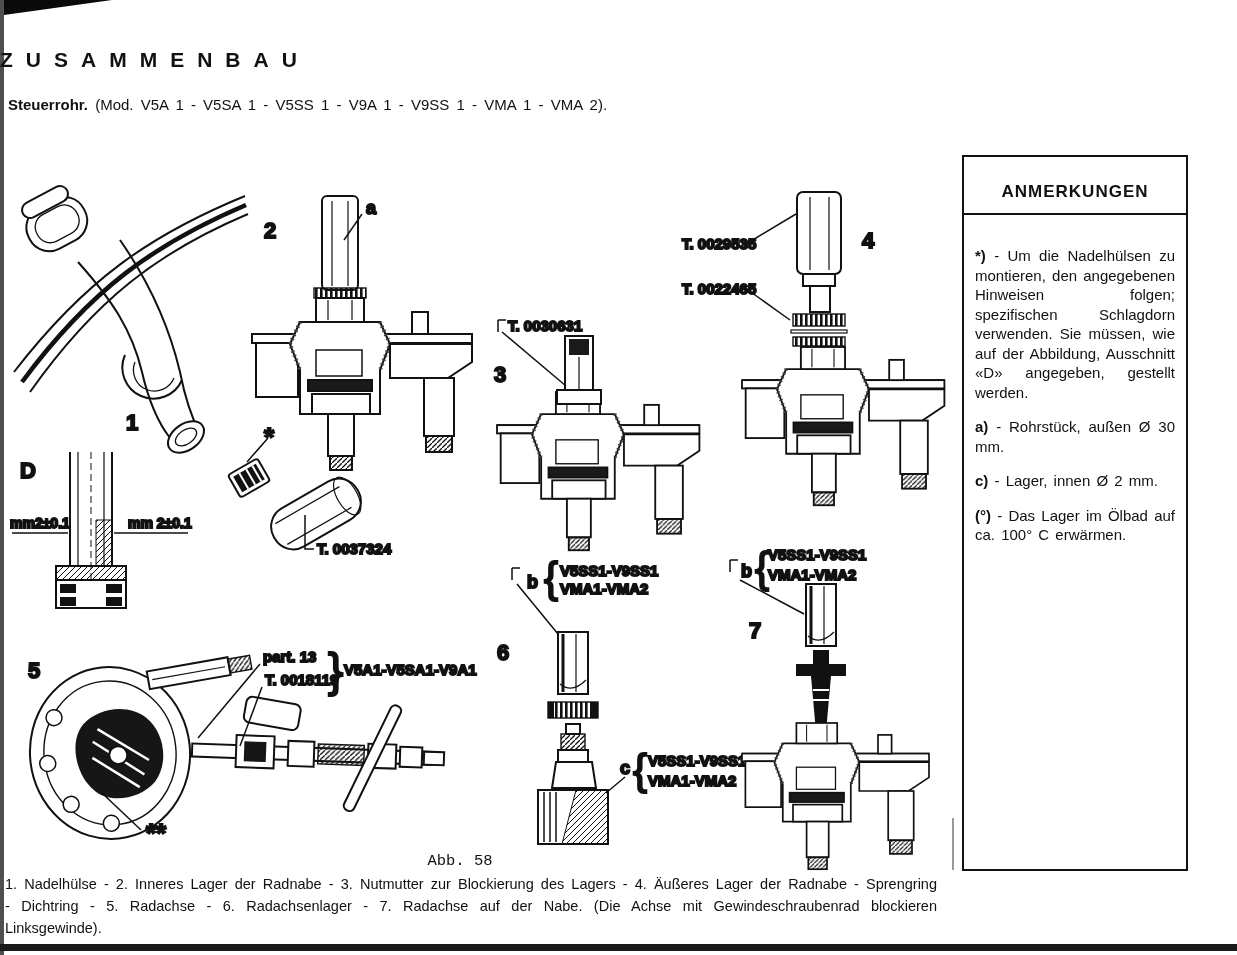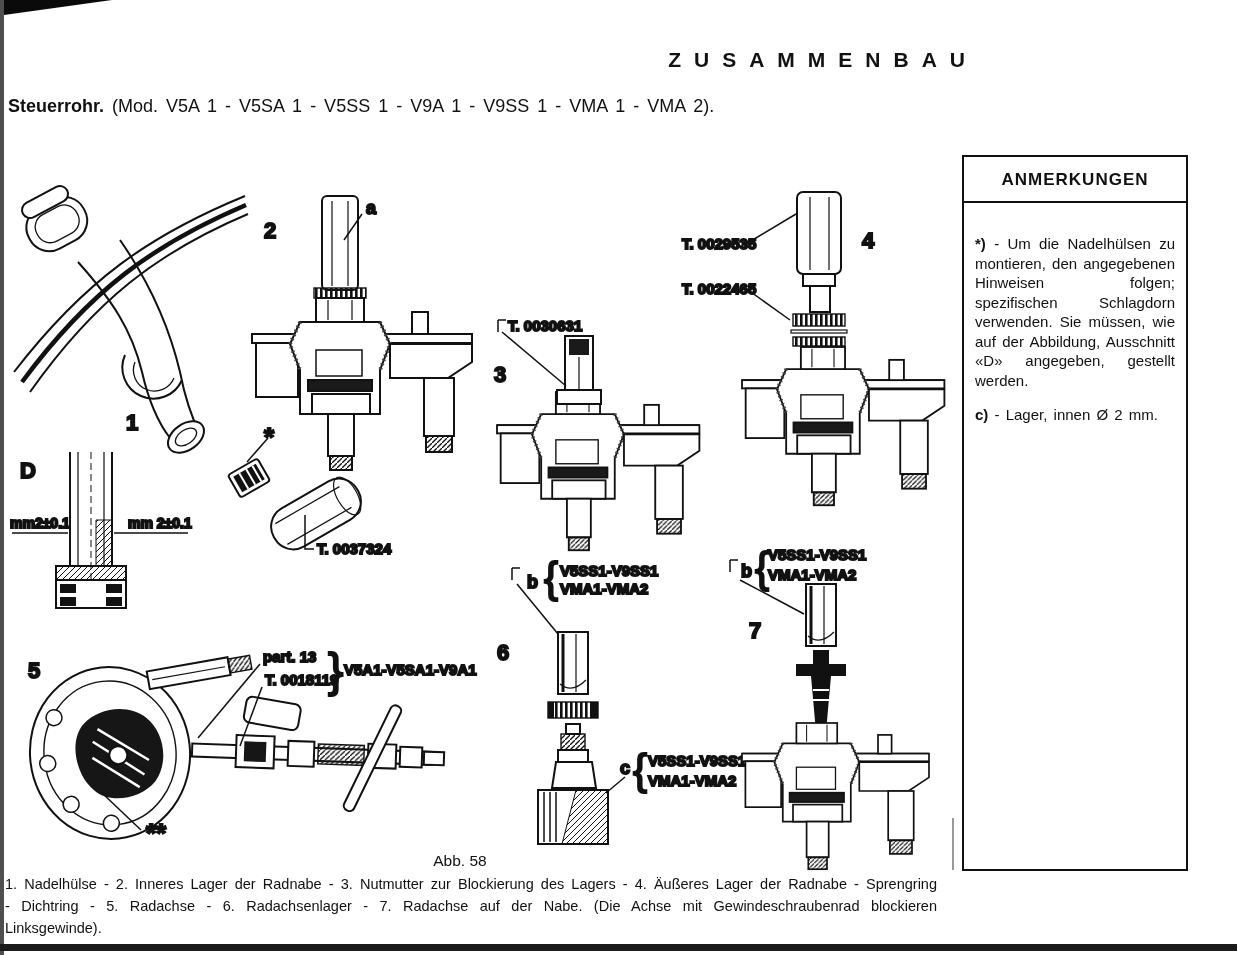--- a/index.html
+++ b/index.html
@@ -6,35 +6,35 @@
   body{width:1237px;height:955px;position:relative;overflow:hidden;
        font-family:"Liberation Sans",sans-serif;color:#111;}
   .abs{position:absolute;}
   
   .edge-left{left:0;top:0;width:4px;height:955px;background:#4f4f4f;}
   .corner-wedge{left:4px;top:0;width:108px;height:15px;background:#0a0a0a;
        clip-path:polygon(0 0,100% 0,0 100%);}
   .edge-bottom{left:0;top:944px;width:1237px;height:7px;background:#1b1b1b;}
   .artifact-line{left:952px;top:818px;width:2px;height:52px;background:#9a9a9a;}
   
-  .title{top:48px;left:0;width:978px;text-align:right;font-size:21px;
+  .title{top:48px;left:0;width:978px;text-align:left;font-size:21px;
        font-weight:bold;letter-spacing:13px;}
-  .subtitle{top:96px;left:8px;font-size:18px;word-spacing:3px;}
+  .subtitle{top:96px;left:8px;font-size:15px;word-spacing:3px;}
   .subtitle .b{font-weight:bold;}
   
   .notes{left:962px;top:155px;width:226px;height:716px;border:2px solid #111;
-       box-sizing:border-box;padding:0 11px;background:#fff;}
+       box-sizing:border-box;padding:12px 11px;background:#fff;}
   .notes h2{margin:13px 0 0;text-align:center;font-size:17px;letter-spacing:1px;}
   .notes .rule{height:2px;background:#111;margin:11px -11px 0;}
   .notes p{font-size:15px;line-height:1.3;text-align:justify;margin:15px 0 0;
        word-spacing:2px;}
   .notes p:first-of-type{margin-top:31px;}
   .notes b{font-weight:bold;}
   
-  .fig-caption{left:390px;top:852px;width:140px;text-align:center;font-size:15.5px;}
+  .fig-caption{left:390px;top:852px;width:140px;text-align:center;font-size:15.5px;font-family:Liberation Mono, monospace;}
   .legend{left:5px;top:874px;width:932px;font-size:14.5px;line-height:1.5;
        text-align:justify;word-spacing:3px;margin:0;}
   .legend .b{font-weight:normal;}
   
   text{fill:#111;font-family:"Liberation Sans",sans-serif;}
   .tnum{font-size:22px;font-weight:bold;}
   .tletter{font-size:18px;font-weight:bold;}
   .tpart{font-size:15px;font-weight:bold;}
   .tmodel{font-size:15px;font-weight:bold;}
   .tmm{font-size:14px;font-weight:bold;}
@@ -269,20 +269,22 @@
 
 <div class="abs title">ZUSAMMENBAU</div>
 <div class="abs subtitle">
   <span class="b">Steuerrohr.</span><span> (Mod. V5A 1 - V5SA 1 - V5SS 1 - V9A 1 - V9SS 1 - VMA 1 - VMA 2).</span>
 </div>
 
 <div class="abs notes">
   <h2>ANMERKUNGEN</h2>
   <div class="rule"></div>
   <p><b>*)</b> <span>- Um die Nadelhülsen zu montieren, den angegebenen Hinweisen folgen; spezifischen Schlagdorn verwenden. Sie müssen, wie auf der Abbildung, Ausschnitt «D» angegeben, gestellt werden.</span></p>
+  <p><b>a)</b> <span>- Rohrstück, außen Ø 30 mm.</span></p>
   <p><b>c)</b> <span>- Lager, innen Ø 2 mm.</span></p>
+  <p><b>(°)</b> <span>- Das Lager im Ölbad auf ca. 100° C erwärmen.</span></p>
 </div>
 
 <div class="abs fig-caption">Abb. 58</div>
 <p class="abs legend">
   <span class="b">1. Nadelhülse - 2. Inneres Lager der Radnabe - 3. Nutmutter zur Blockierung des Lagers - 4. Äußeres Lager der Radnabe - Sprengring - Dichtring - 5. Radachse - 6. Radachsenlager - 7. Radachse auf der Nabe.</span>
   <span>(Die Achse mit Gewindeschraubenrad blockieren Linksgewinde).</span>
 </p>
 
 </body></html>

